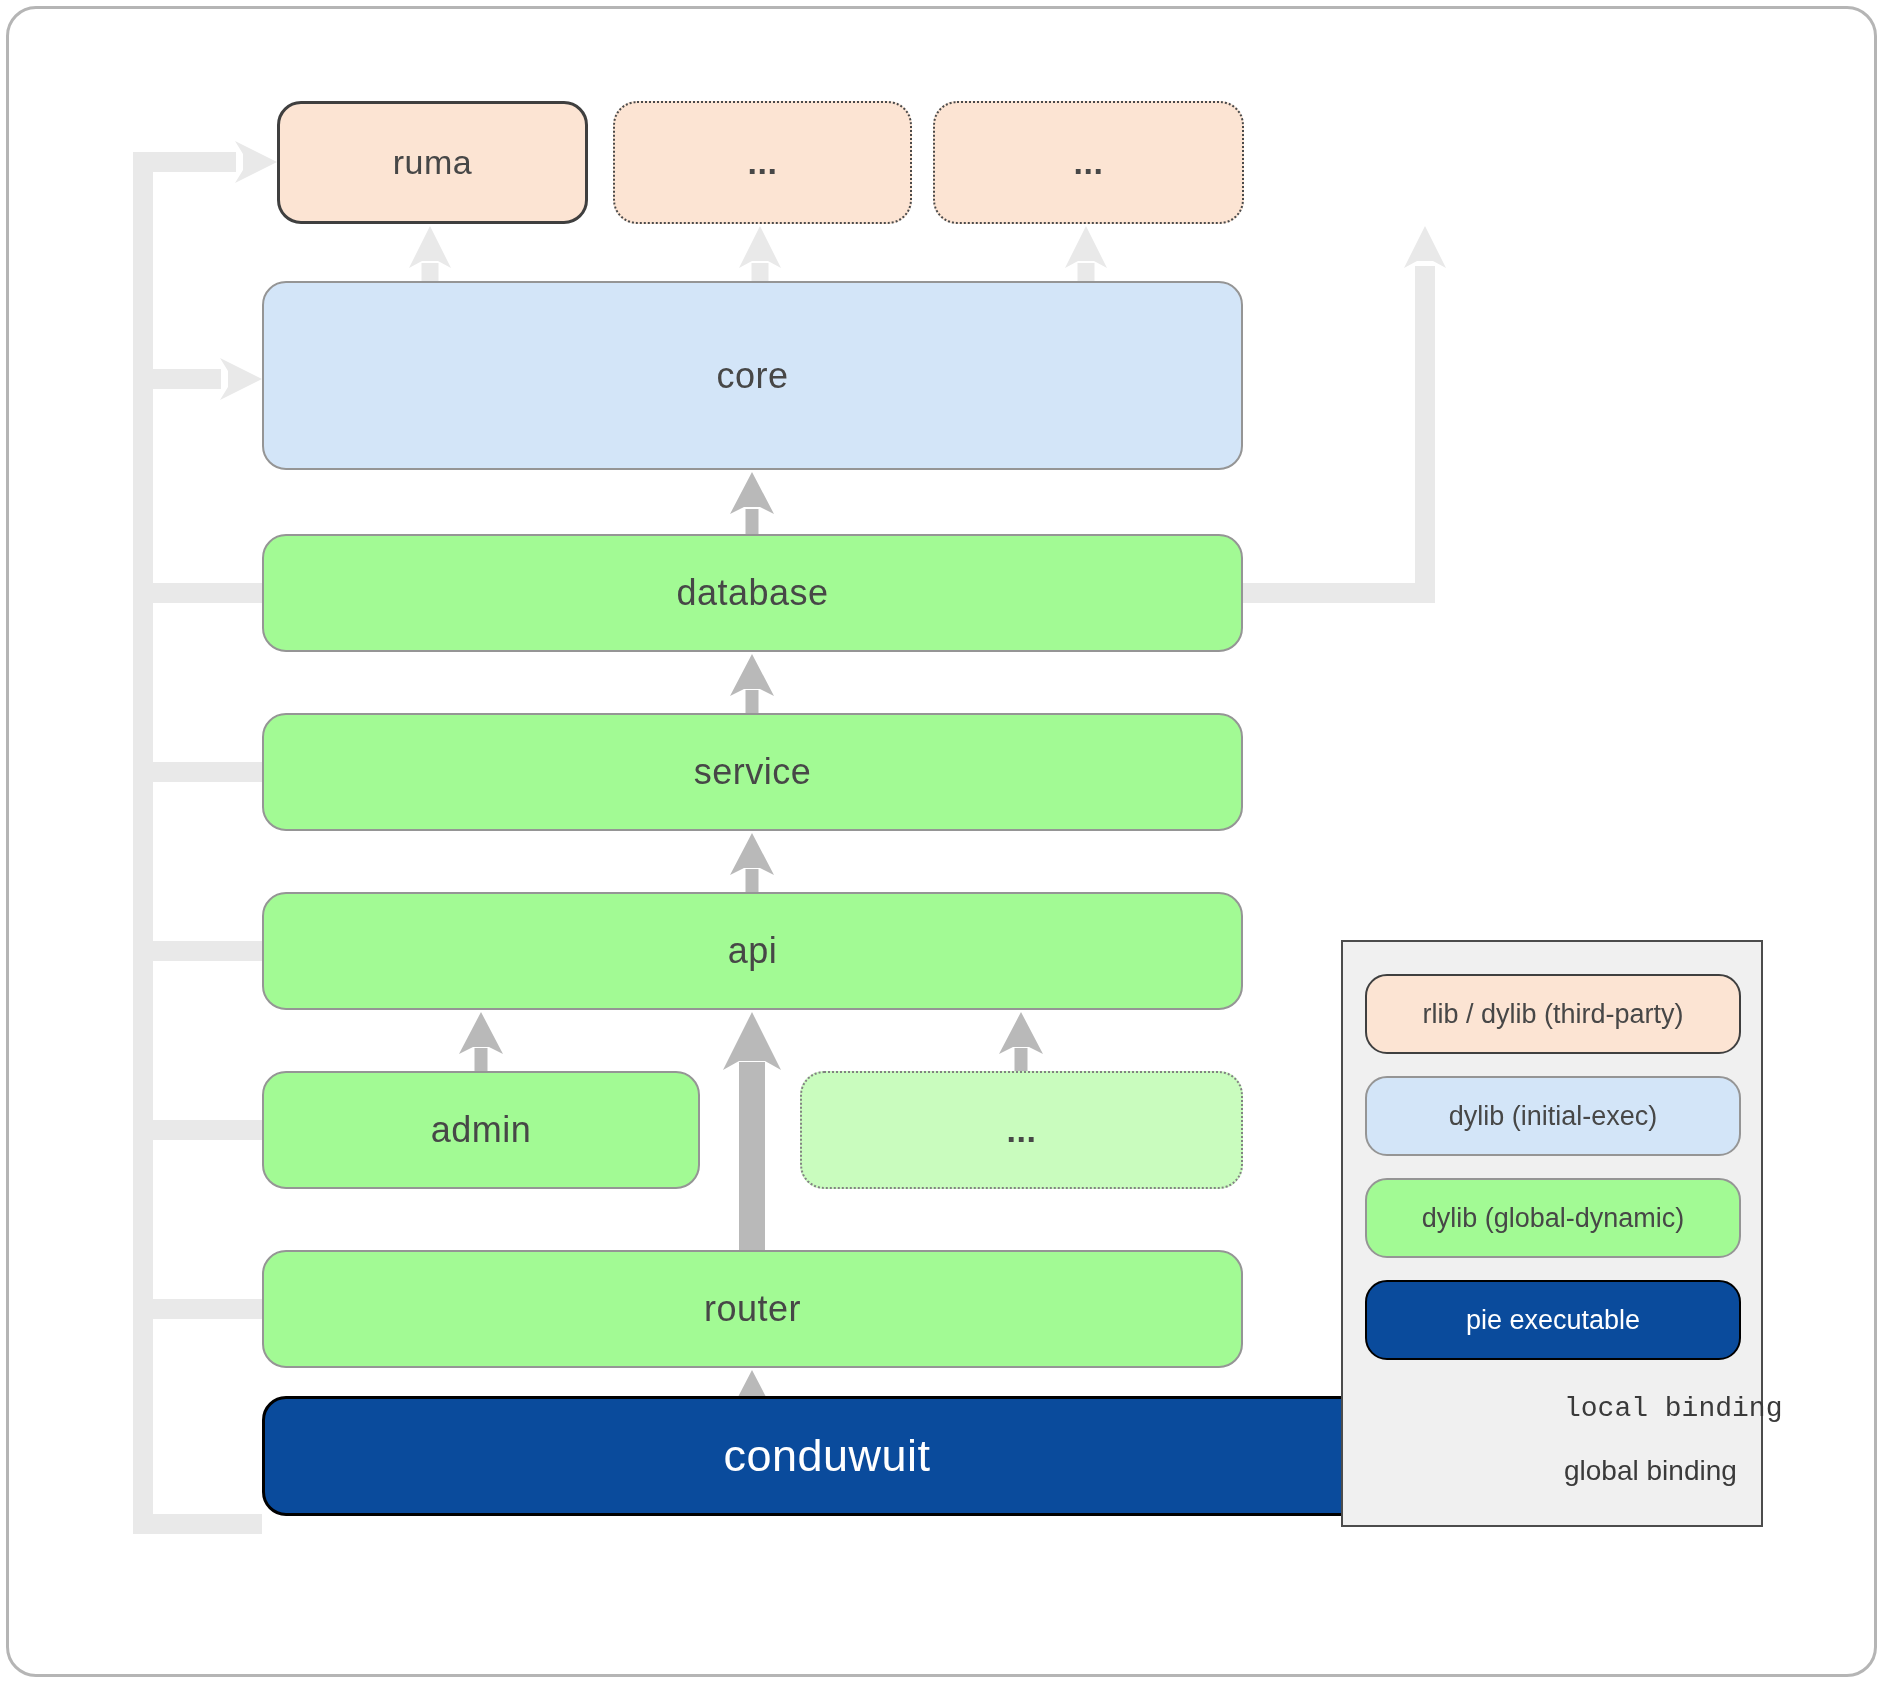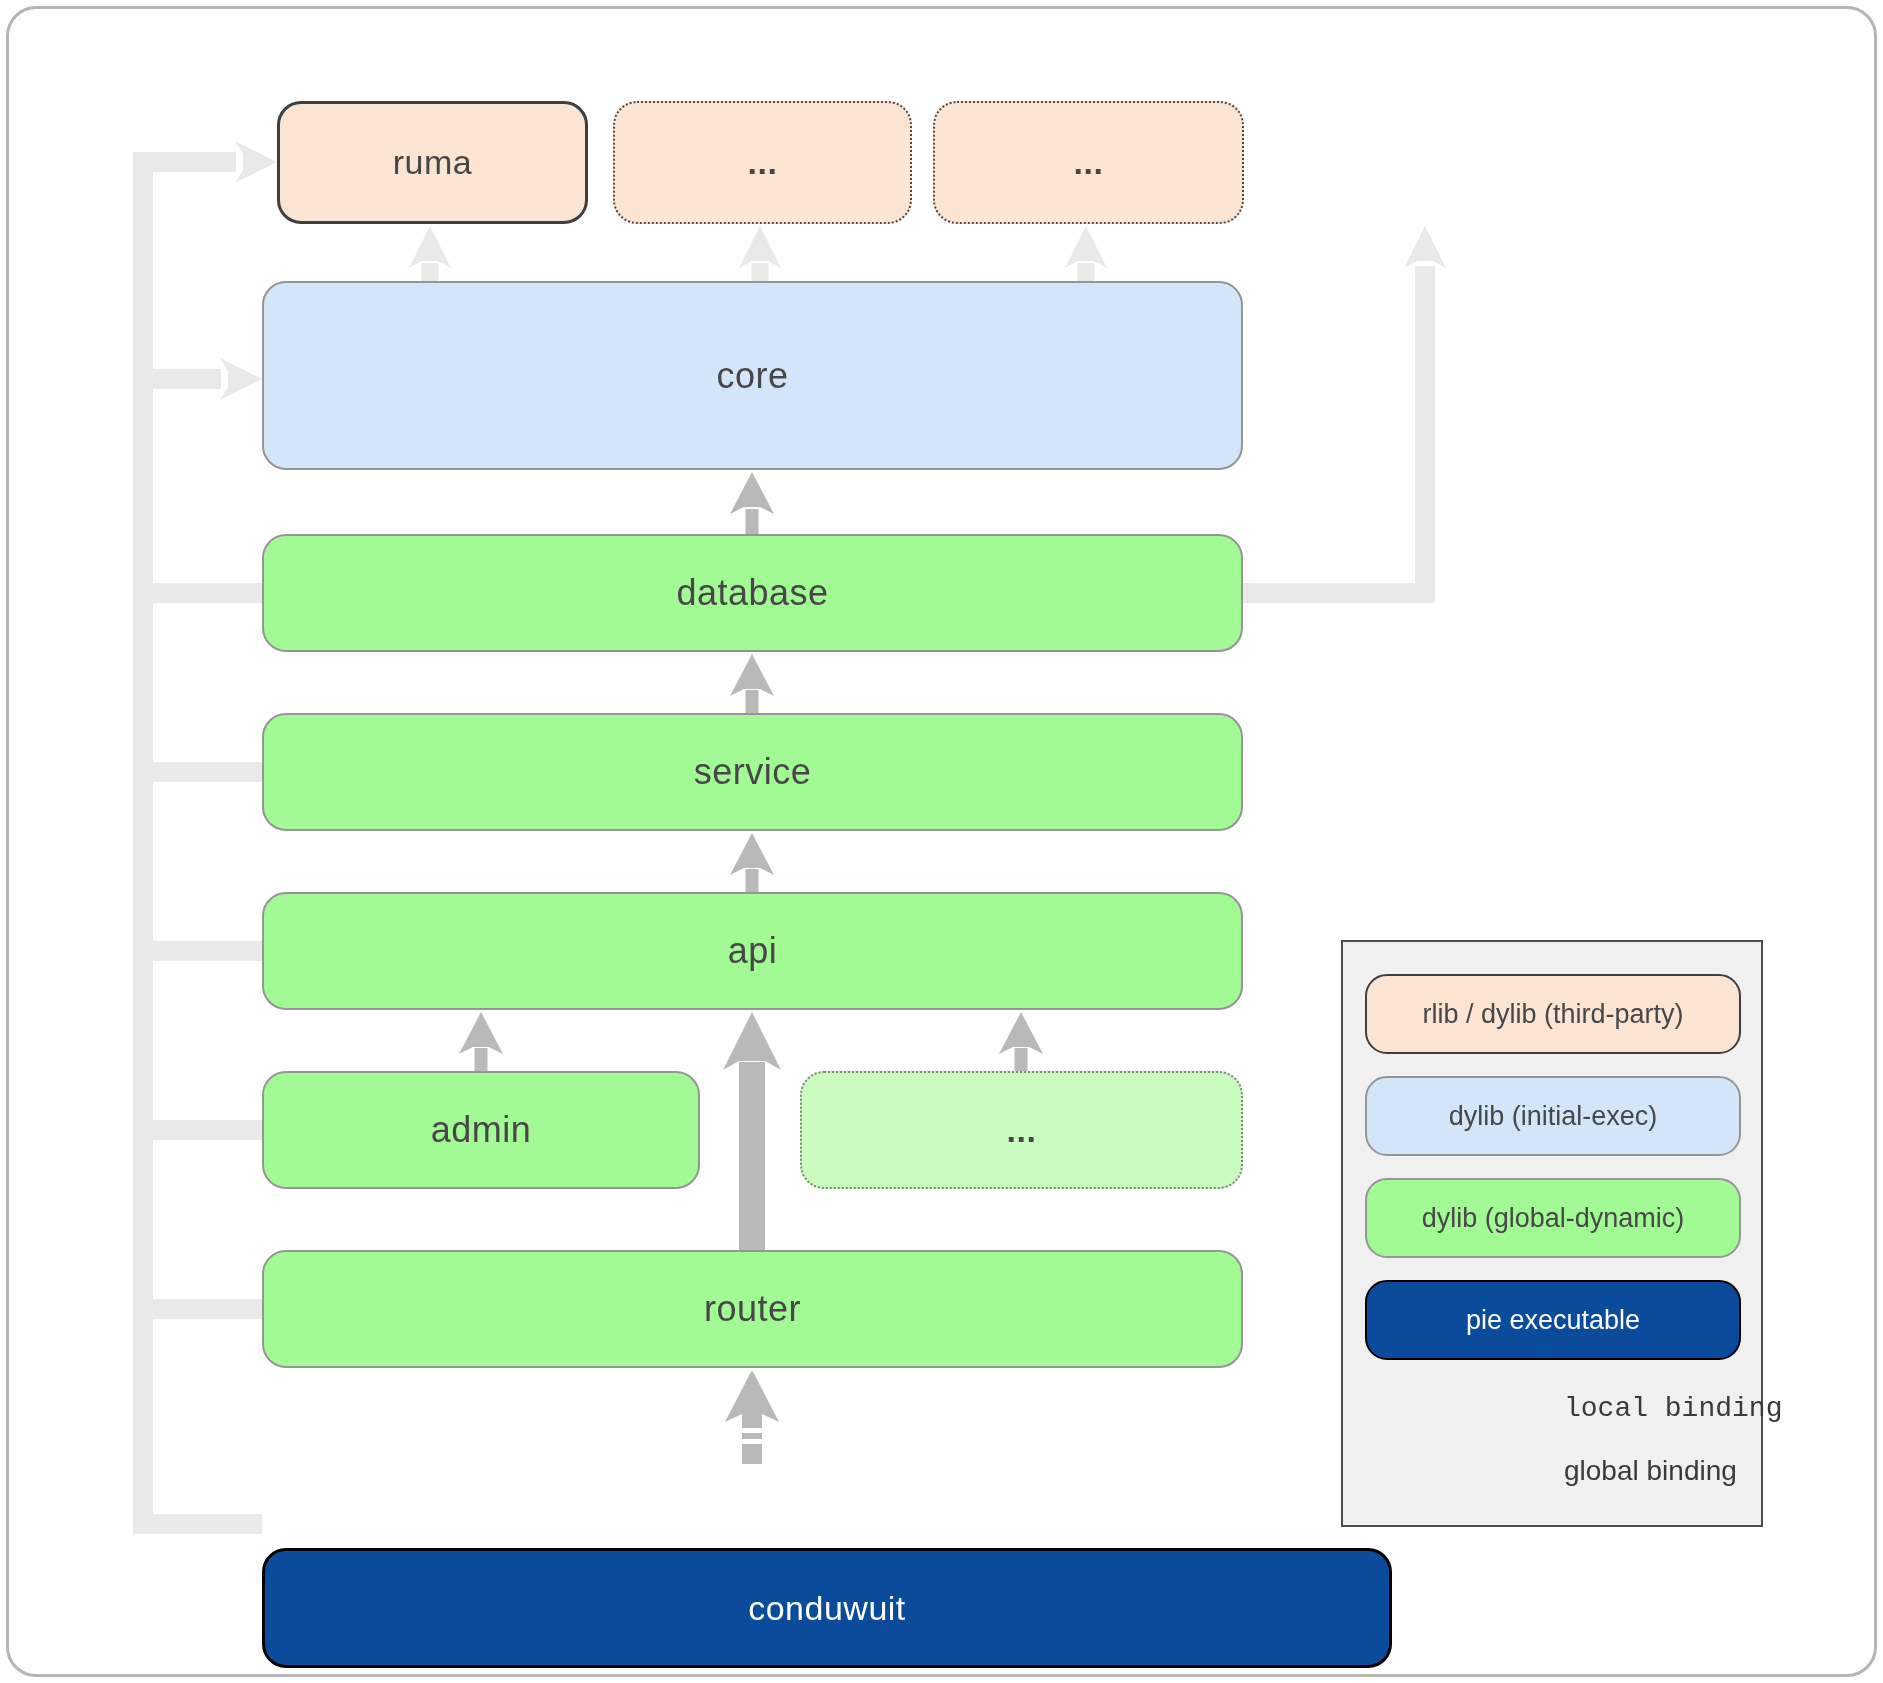--- a/index.html
+++ b/index.html
@@ -155,21 +155,21 @@
   <div class="node green" style="left:262px; top:1071px; width:438px; height:118px;">
     <span>admin</span>
   </div>
   <div class="node green-dotted" style="left:800px; top:1071px; width:443px; height:118px; font-size:34px;">
     <span>...</span>
   </div>
   <div class="node green" style="left:262px; top:1250px; width:981px; height:118px;">
     <span>router</span>
   </div>
 
-  <div class="node navy" style="left:262px; top:1548px; width:1130px; height:120px; font-size:34px;">
+  <div class="node navy" style="left:262px; top:1396px; width:1130px; height:120px; font-size:45px;">
     <span>conduwuit</span>
   </div>
 
   <div class="legend">
     <div class="swatch sw-peach" style="top:32px;">
       <span>rlib / dylib (third-party)</span>
     </div>
     <div class="swatch sw-blue" style="top:134px;">
       <span>dylib (initial-exec)</span>
     </div>

